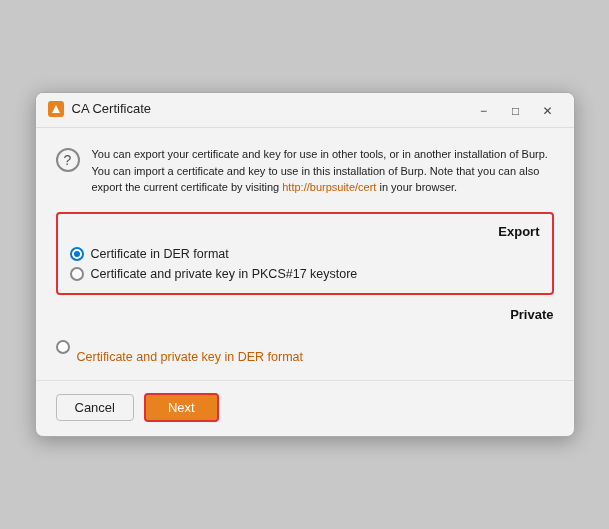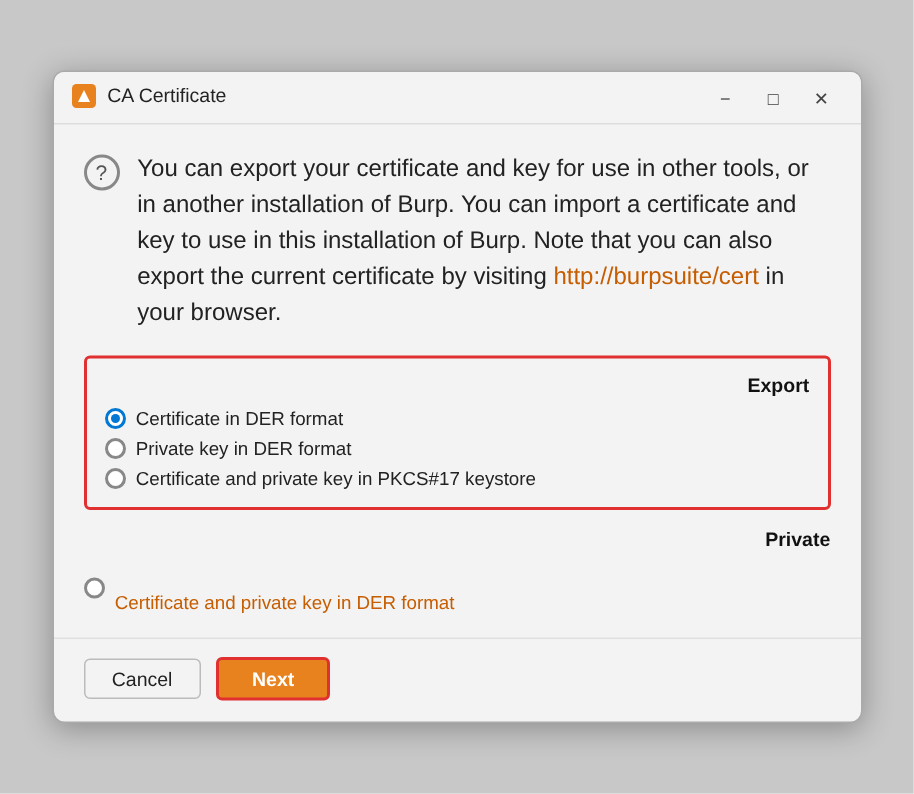--- a/index.html
+++ b/index.html
@@ -83,21 +83,21 @@
       border-radius: 50%;
       display: flex;
       align-items: center;
       justify-content: center;
       font-size: 14px;
       color: #555;
       flex-shrink: 0;
       margin-top: 2px;
     }
     .description {
-      font-size: 16px;
+      font-size: 11px;
       color: #222;
       line-height: 1.5;
     }
     .description a {
       color: #c65d00;
       text-decoration: none;
     }
     .export-box {
       border: 2px solid #e03030;
       border-radius: 4px;
@@ -164,21 +164,21 @@
       font-size: 13px;
       cursor: pointer;
       color: #222;
     }
     .btn-next {
       padding: 5px 22px;
       background: #e8821e;
       border: 2px solid #e03030;
       border-radius: 4px;
       font-size: 13px;
-      font-weight: 700;
+      font-weight: 400;
       cursor: pointer;
       color: #fff;
     }
   </style>
 </head>
 <body>
 
 <div class="window">
 
   <div class="titlebar">
@@ -204,24 +204,20 @@
     </div>
 
     <div class="export-box">
       <div class="section-label">Export</div>
       <label class="radio-option">
         <div class="radio-circle selected"></div>
         <span>Certificate in DER format</span>
       </label>
       <label class="radio-option">
         <div class="radio-circle"></div>
-        <span>Private key in DER format</span>
-      </label>
-      <label class="radio-option">
-        <div class="radio-circle"></div>
         <span>Certificate and private key in PKCS#17 keystore</span>
       </label>
     </div>
 
     <div class="import-section">
       <div class="section-label">Private</div>
       <label class="radio-option">
         <div class="radio-circle"></div>
         <span class="radio-label-blue">Certificate and private key in DER format</span>
       </label>

